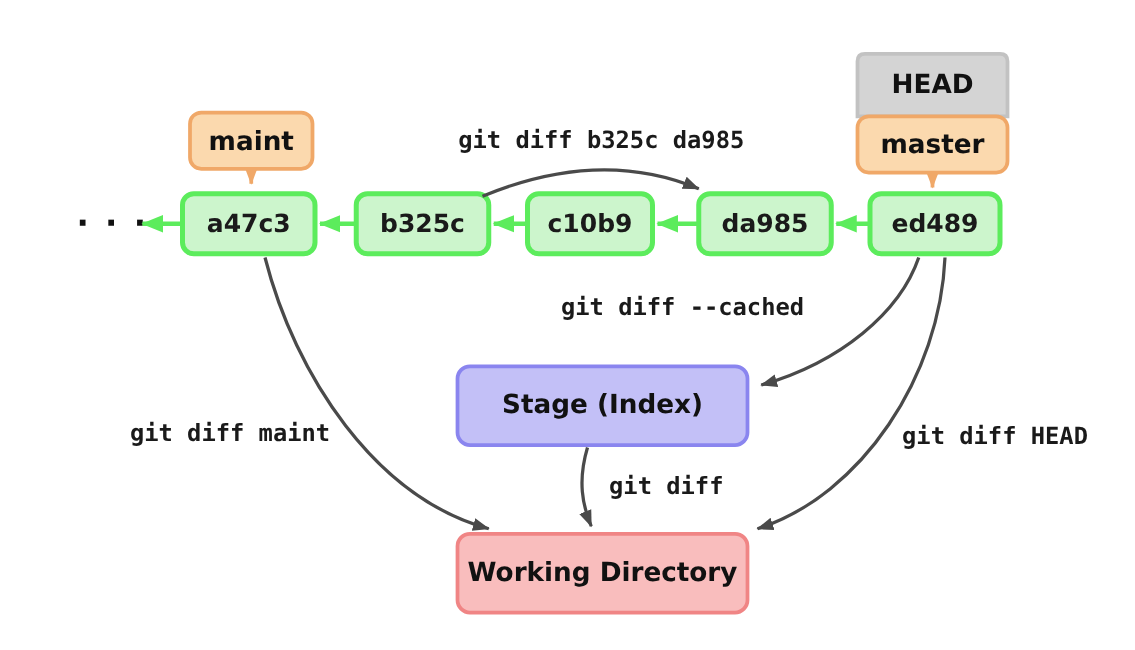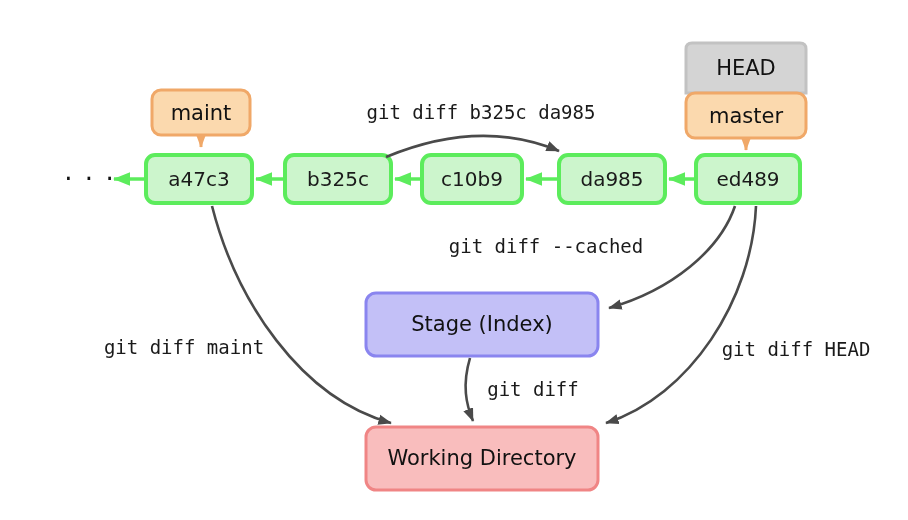--- a/index.html
+++ b/index.html
@@ -11,20 +11,21 @@
     width: 908px;
     height: 520px;
     overflow: hidden;
     font-family: "DejaVu Sans", sans-serif;
   }
   #diagram-root {
     position: relative;
     width: 908px;
     height: 520px;
     background: #ffffff;
+    font-weight: bold;
   }
   svg#diagram {
     display: block;
     width: 908px;
     height: 520px;
   }
   .node-label {
     font-family: "DejaVu Sans", sans-serif;
     font-size: 20px;
     fill: #1a1a1a;

